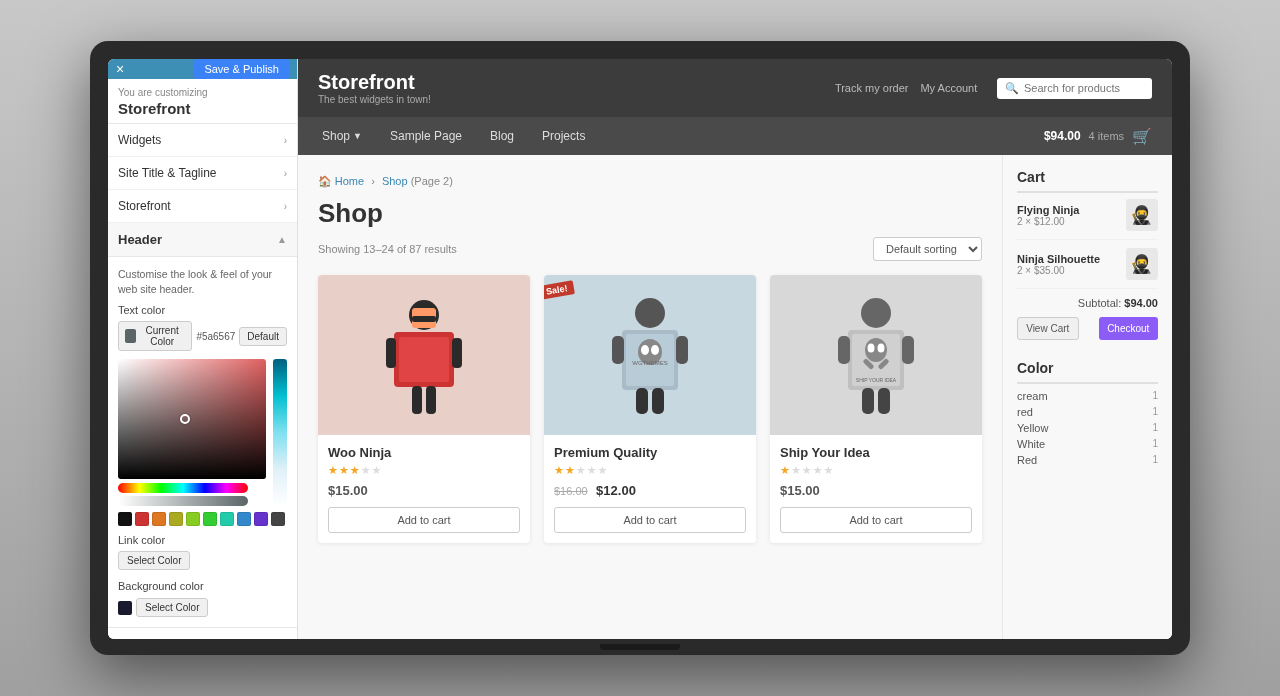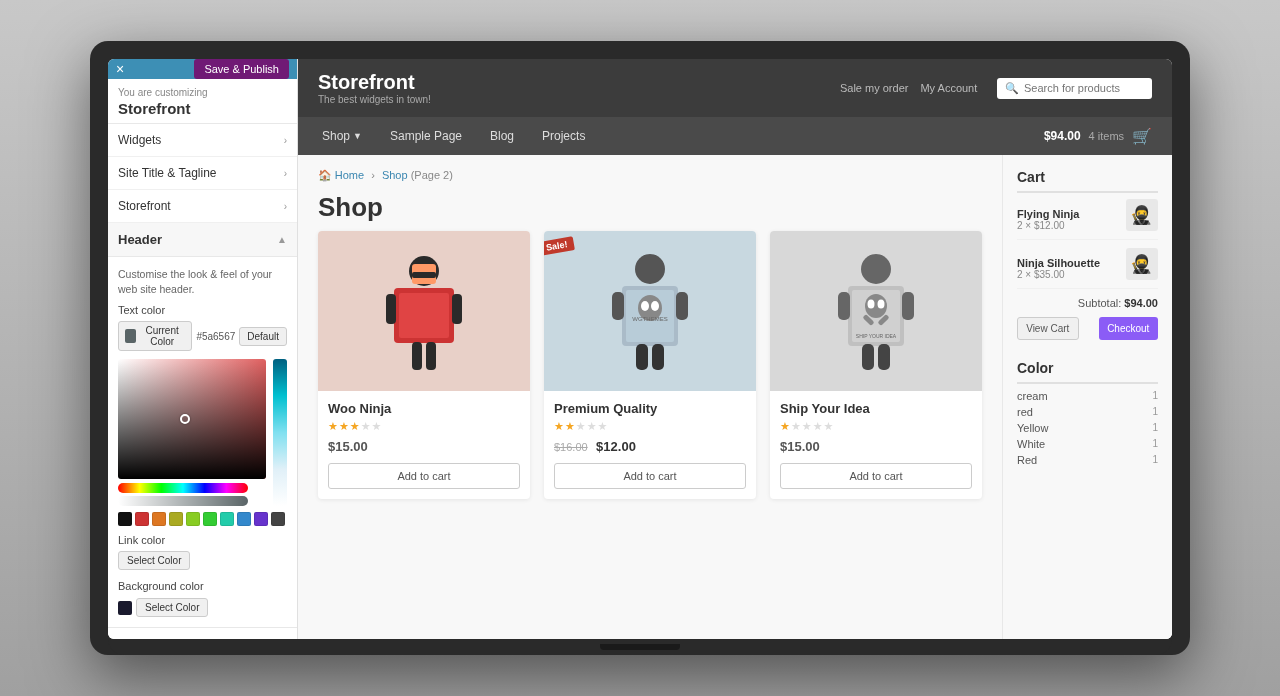--- a/index.html
+++ b/index.html
@@ -47,21 +47,21 @@
     }
     .panel-close-btn {
       background: none;
       border: none;
       color: #fff;
       font-size: 14px;
       cursor: pointer;
       margin-right: auto;
     }
     .panel-save-btn {
-      background: #701a75;
+      background: #3b82f6;
       border: none;
       color: #fff;
       font-size: 11px;
       padding: 4px 10px;
       border-radius: 3px;
       cursor: pointer;
     }
     .panel-customizing {
       padding: 8px 10px 6px 10px;
       border-bottom: 1px solid #e8e8e8;
@@ -319,21 +319,21 @@
     .cart-icon { font-size: 16px; color: #ddd; }
 
     .content-area {
       flex: 1;
       display: flex;
       background: #f8f8f8;
       overflow: hidden;
     }
     .shop-main {
       flex: 1;
-      padding: 14px 20px;
+      padding: 20px 20px;
       overflow-y: auto;
     }
     .breadcrumb {
       font-size: 11px;
       color: #888;
       margin-bottom: 10px;
     }
     .breadcrumb a { color: #3a86b0; text-decoration: none; }
     .breadcrumb .sep { margin: 0 4px; }
     .shop-title {
@@ -436,21 +436,21 @@
     .sidebar-section-title {
       font-size: 14px;
       font-weight: 700;
       color: #333;
       margin-bottom: 6px;
       padding-bottom: 6px;
       border-bottom: 2px solid #e0e0e0;
     }
     .cart-item-row {
       display: flex;
-      align-items: flex-end;
+      align-items: center;
       gap: 8px;
       margin-bottom: 8px;
       padding-bottom: 8px;
       border-bottom: 1px solid #f0f0f0;
     }
     .cart-item-info { flex: 1; }
     .cart-item-name { font-size: 11px; font-weight: 600; color: #333; }
     .cart-item-qty { font-size: 10px; color: #888; }
     .cart-item-img {
       width: 32px;
@@ -612,21 +612,21 @@
     </div>
 
     <div class="main-area">
 
       <div class="site-header">
         <div class="site-brand">
           <div class="site-title">Storefront</div>
           <div class="site-tagline">The best widgets in town!</div>
         </div>
         <div class="header-links">
-          <span style="cursor:pointer;">Sale my order</span>
+          <span style="cursor:pointer;">Track my order</span>
           <span style="cursor:pointer;">My Account</span>
         </div>
         <div class="search-box">
           <span class="search-icon">🔍</span>
           <input class="search-input" type="text" placeholder="Search for products" style="">
         </div>
       </div>
 
       <div class="nav-bar">
         <div class="nav-item">
@@ -655,20 +655,26 @@
             <a href="#">🏠 <span>Home</span></a>
             <span class="sep">›</span>
             <a href="#">
               <span>Shop</span>
             </a>
             <span>(Page 2)</span>
           </div>
 
           <div class="shop-title">Shop</div>
 
+          <div class="shop-meta-row">
+            <span class="showing-text">Showing 13–24 of 87 results</span>
+            <select class="sort-select">
+              <option>Default sorting</option>
+            </select>
+          </div>
 
           <div class="products-grid">
 
             <div class="product-card">
               <div class="product-img-wrap product-img-1">
                 <svg width="80" height="130" viewBox="0 0 80 130">
 
                   <rect x="25" y="10" width="30" height="30" rx="15" fill="#2a2a2a"></rect>
                   <rect x="10" y="42" width="60" height="55" rx="4" fill="#cc3333"></rect>
                   <rect x="15" y="47" width="50" height="45" rx="2" fill="#e04444"></rect>

